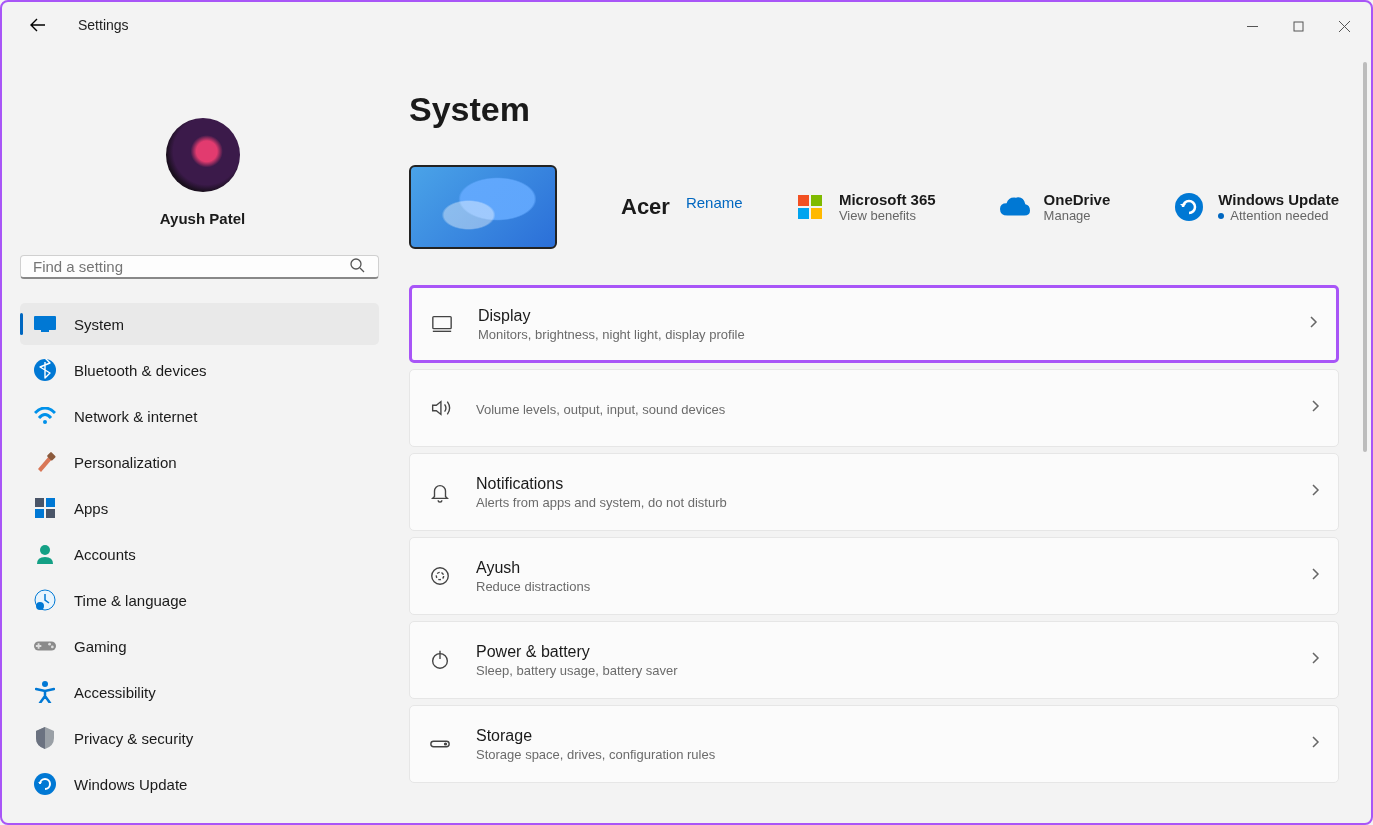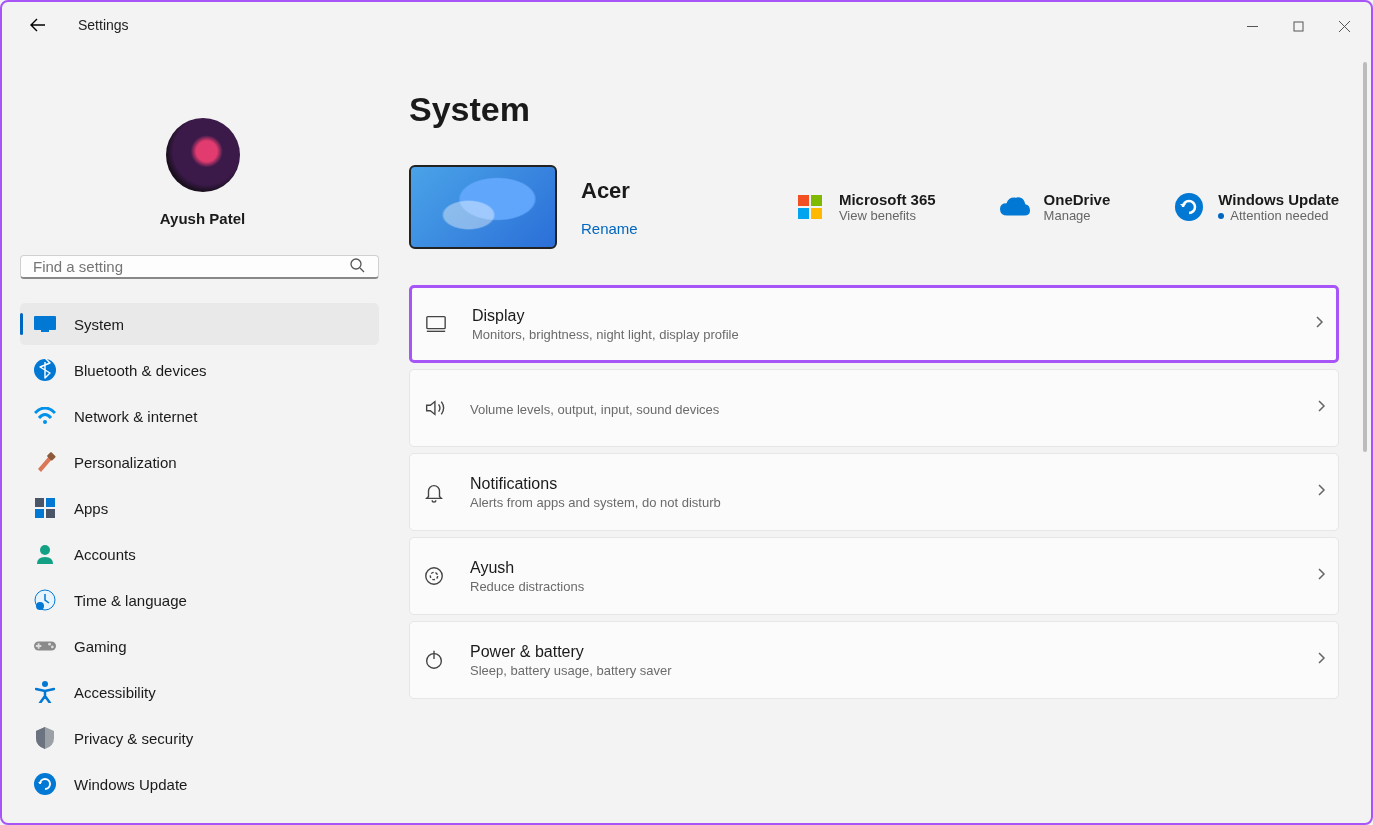--- a/index.html
+++ b/index.html
@@ -33,32 +33,32 @@
   .nav-item.selected { background: #e9e9e9; }
   .nav-item.selected::before { content: ""; position: absolute; left: 0; top: 10px; bottom: 10px; width: 3px; background: #0067c0; border-radius: 2px; }
   .nav-icon { width: 22px; height: 22px; display: flex; align-items: center; justify-content: center; flex-shrink: 0; }
 
   .main { flex: 1; padding: 40px 32px 0 12px; overflow-y: auto; }
   .page-title { font-size: 34px; font-weight: 600; color: #1a1a1a; margin-bottom: 36px; }
 
   .device-row { display: flex; align-items: center; gap: 24px; margin-bottom: 36px; flex-wrap: nowrap; }
   .device-thumb { width: 148px; height: 84px; border: 2px solid #222; border-radius: 6px; background: linear-gradient(135deg, #4aa3e8 0%, #2b6fd8 100%); position: relative; overflow: hidden; flex-shrink: 0; }
   .device-thumb::after { content:""; position:absolute; inset:0; background: radial-gradient(ellipse at 40% 60%, rgba(255,255,255,0.4) 0 20%, transparent 22%), radial-gradient(ellipse at 60% 40%, rgba(100,170,255,0.9) 0 30%, transparent 32%); }
-  .device-info { display: flex; flex-direction: column; gap: 16px; min-width: 140px; }
+  .device-info { display: flex; gap: 16px; min-width: 140px; margin-left: 40px; }
   .device-name { font-size: 22px; font-weight: 600; color: #1a1a1a; }
   .rename-link { font-size: 15px; color: #0067c0; cursor: pointer; text-decoration: none; }
 
   .quick-links { display: flex; margin-left: auto; gap: 64px; align-items: center; }
   .ql { display: flex; align-items: center; gap: 14px; cursor: pointer; }
   .ql-icon { width: 30px; height: 30px; flex-shrink: 0; display:flex; align-items:center; justify-content:center; }
   .ql-title { font-size: 15px; font-weight: 600; color: #1a1a1a; white-space: nowrap; }
   .ql-sub { font-size: 13px; color: #666; white-space: nowrap; display: flex; align-items: center; gap: 6px; }
   .ql-dot { width:6px; height:6px; background:#0067c0; border-radius:50%; display:inline-block; }
 
-  .setting-card { background: #fbfbfb; border: 1px solid #e6e6e6; border-radius: 5px; height: 78px; display: flex; align-items: center; padding: 0 10px; margin-bottom: 6px; cursor: pointer; }
+  .setting-card { background: #fbfbfb; border: 1px solid #e6e6e6; border-radius: 5px; height: 78px; display: flex; align-items: center; padding: 0 16px; margin-bottom: 6px; cursor: pointer; }
   .setting-card.highlight { border: 3px solid #a855f7; }
   .card-icon { width: 28px; display: flex; align-items: center; justify-content: center; margin-right: 22px; color: #444; }
   .card-icon svg { width: 22px; height: 22px; }
   .card-text { flex: 1; }
   .card-title { font-size: 16px; color: #1a1a1a; }
   .card-sub { font-size: 13px; color: #6b6b6b; margin-top: 2px; }
   .chevron { color: #666; }
   .chevron svg { width: 14px; height: 14px; }
 
   .scrollbar { position: absolute; right: 4px; top: 60px; width: 4px; height: 390px; background: #bcbcbc; border-radius: 2px; }
@@ -340,17 +340,32 @@
             </svg>
           </div>
           <div class="card-text">
             <div class="card-title">Power &amp; battery</div>
             <div class="card-sub">Sleep, battery usage, battery saver</div>
           </div>
           <div class="chevron"><svg viewBox="0 0 14 14" fill="none" stroke="currentColor" stroke-width="1.5">
               <path d="M5 2 l5 5 -5 5"></path>
             </svg></div>
         </div>
+        <div class="setting-card">
+          <div class="card-icon">
+            <svg viewBox="0 0 24 24" fill="none" stroke="currentColor" stroke-width="1.5">
+              <rect x="2" y="9" width="20" height="6" rx="3"></rect>
+              <circle cx="18" cy="12" r="1" fill="currentColor"></circle>
+            </svg>
+          </div>
+          <div class="card-text">
+            <div class="card-title">Storage</div>
+            <div class="card-sub">Storage space, drives, configuration rules</div>
+          </div>
+          <div class="chevron"><svg viewBox="0 0 14 14" fill="none" stroke="currentColor" stroke-width="1.5">
+              <path d="M5 2 l5 5 -5 5"></path>
+            </svg></div>
+        </div>
       </div>
   </main>
 </div>
 
 <div class="scrollbar"></div>
 
 </body></html>

